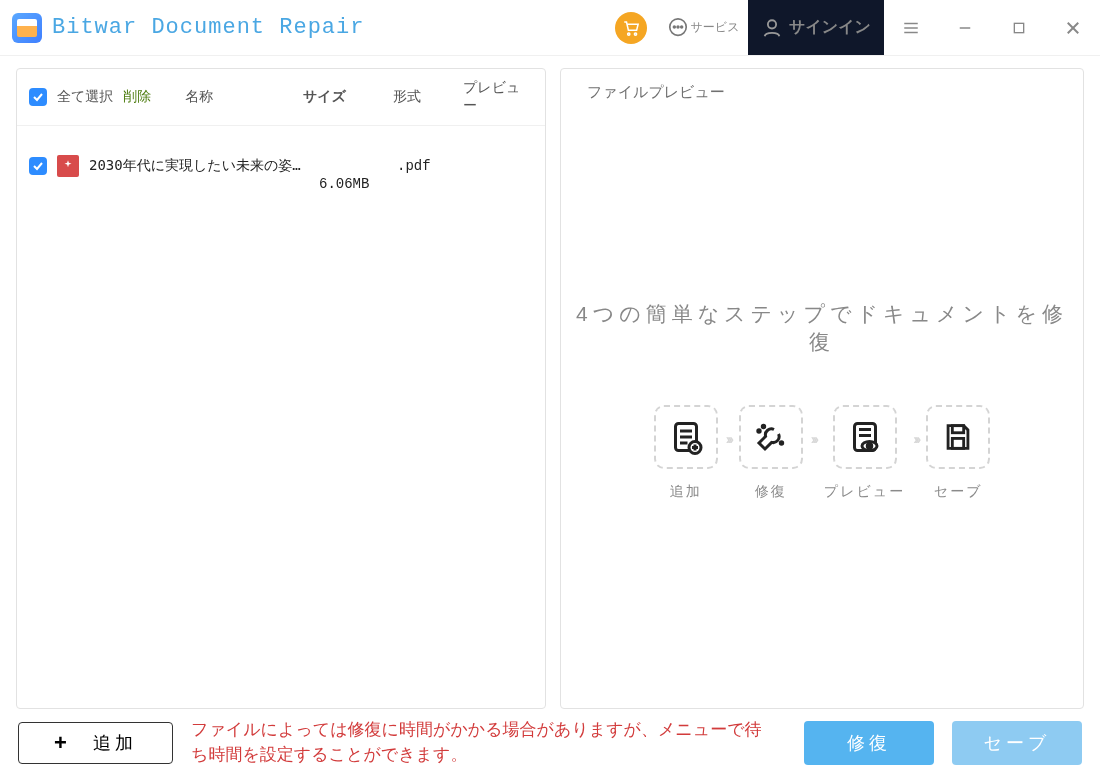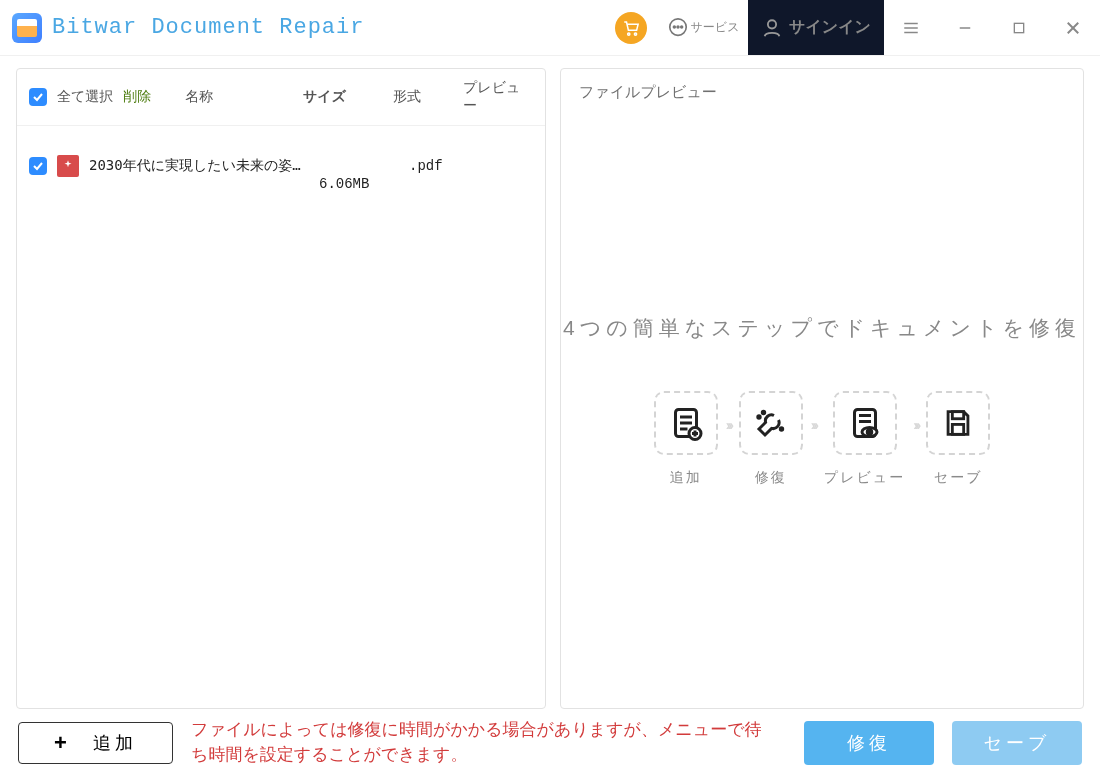--- a/index.html
+++ b/index.html
@@ -72,21 +72,21 @@
     padding:12px 16px 0 16px;
     height: calc(100% - 56px - 66px);
   }
   .panel {
     border:1px solid #e2e2e2;
     border-radius:4px;
     background:#fff;
     overflow:hidden;
   }
   .left-panel { width:530px; display:flex; flex-direction:column;}
-  .right-panel { flex:1; display:flex; flex-direction:column; padding:10px 0;}
+  .right-panel { flex:1; display:flex; flex-direction:column; padding:10px 8px;}
 
   
   .list-header {
     display:flex;
     align-items:center;
     gap:10px;
     padding:10px 12px;
     border-bottom:1px solid #f0f0f0;
     color:#555;
   }
@@ -111,21 +111,21 @@
   }
   .pdf-icon {
     width:22px; height:22px;
     background:#d84b4b;
     border-radius:2px;
     display:flex;align-items:center;justify-content:center;
     flex-shrink:0;
   }
   .fname { font-family:"SimSun","MS PGothic",monospace; font-size:14px; color:#222; width:220px; white-space:nowrap; overflow:hidden; text-overflow:ellipsis;}
   .fsize { font-family:"Courier New",monospace; width:60px; color:#222;margin-top:36px;}
-  .ffmt  { font-family:"Courier New",monospace; width:50px; color:#222; margin-left:20px;}
+  .ffmt  { font-family:"Courier New",monospace; width:50px; color:#222; margin-left:8px;}
 
   
   .preview-title {
     color:#707070;
     font-size:15px;
     padding:4px 18px 0 18px;
   }
   .preview-body {
     flex:1;
     display:flex;

